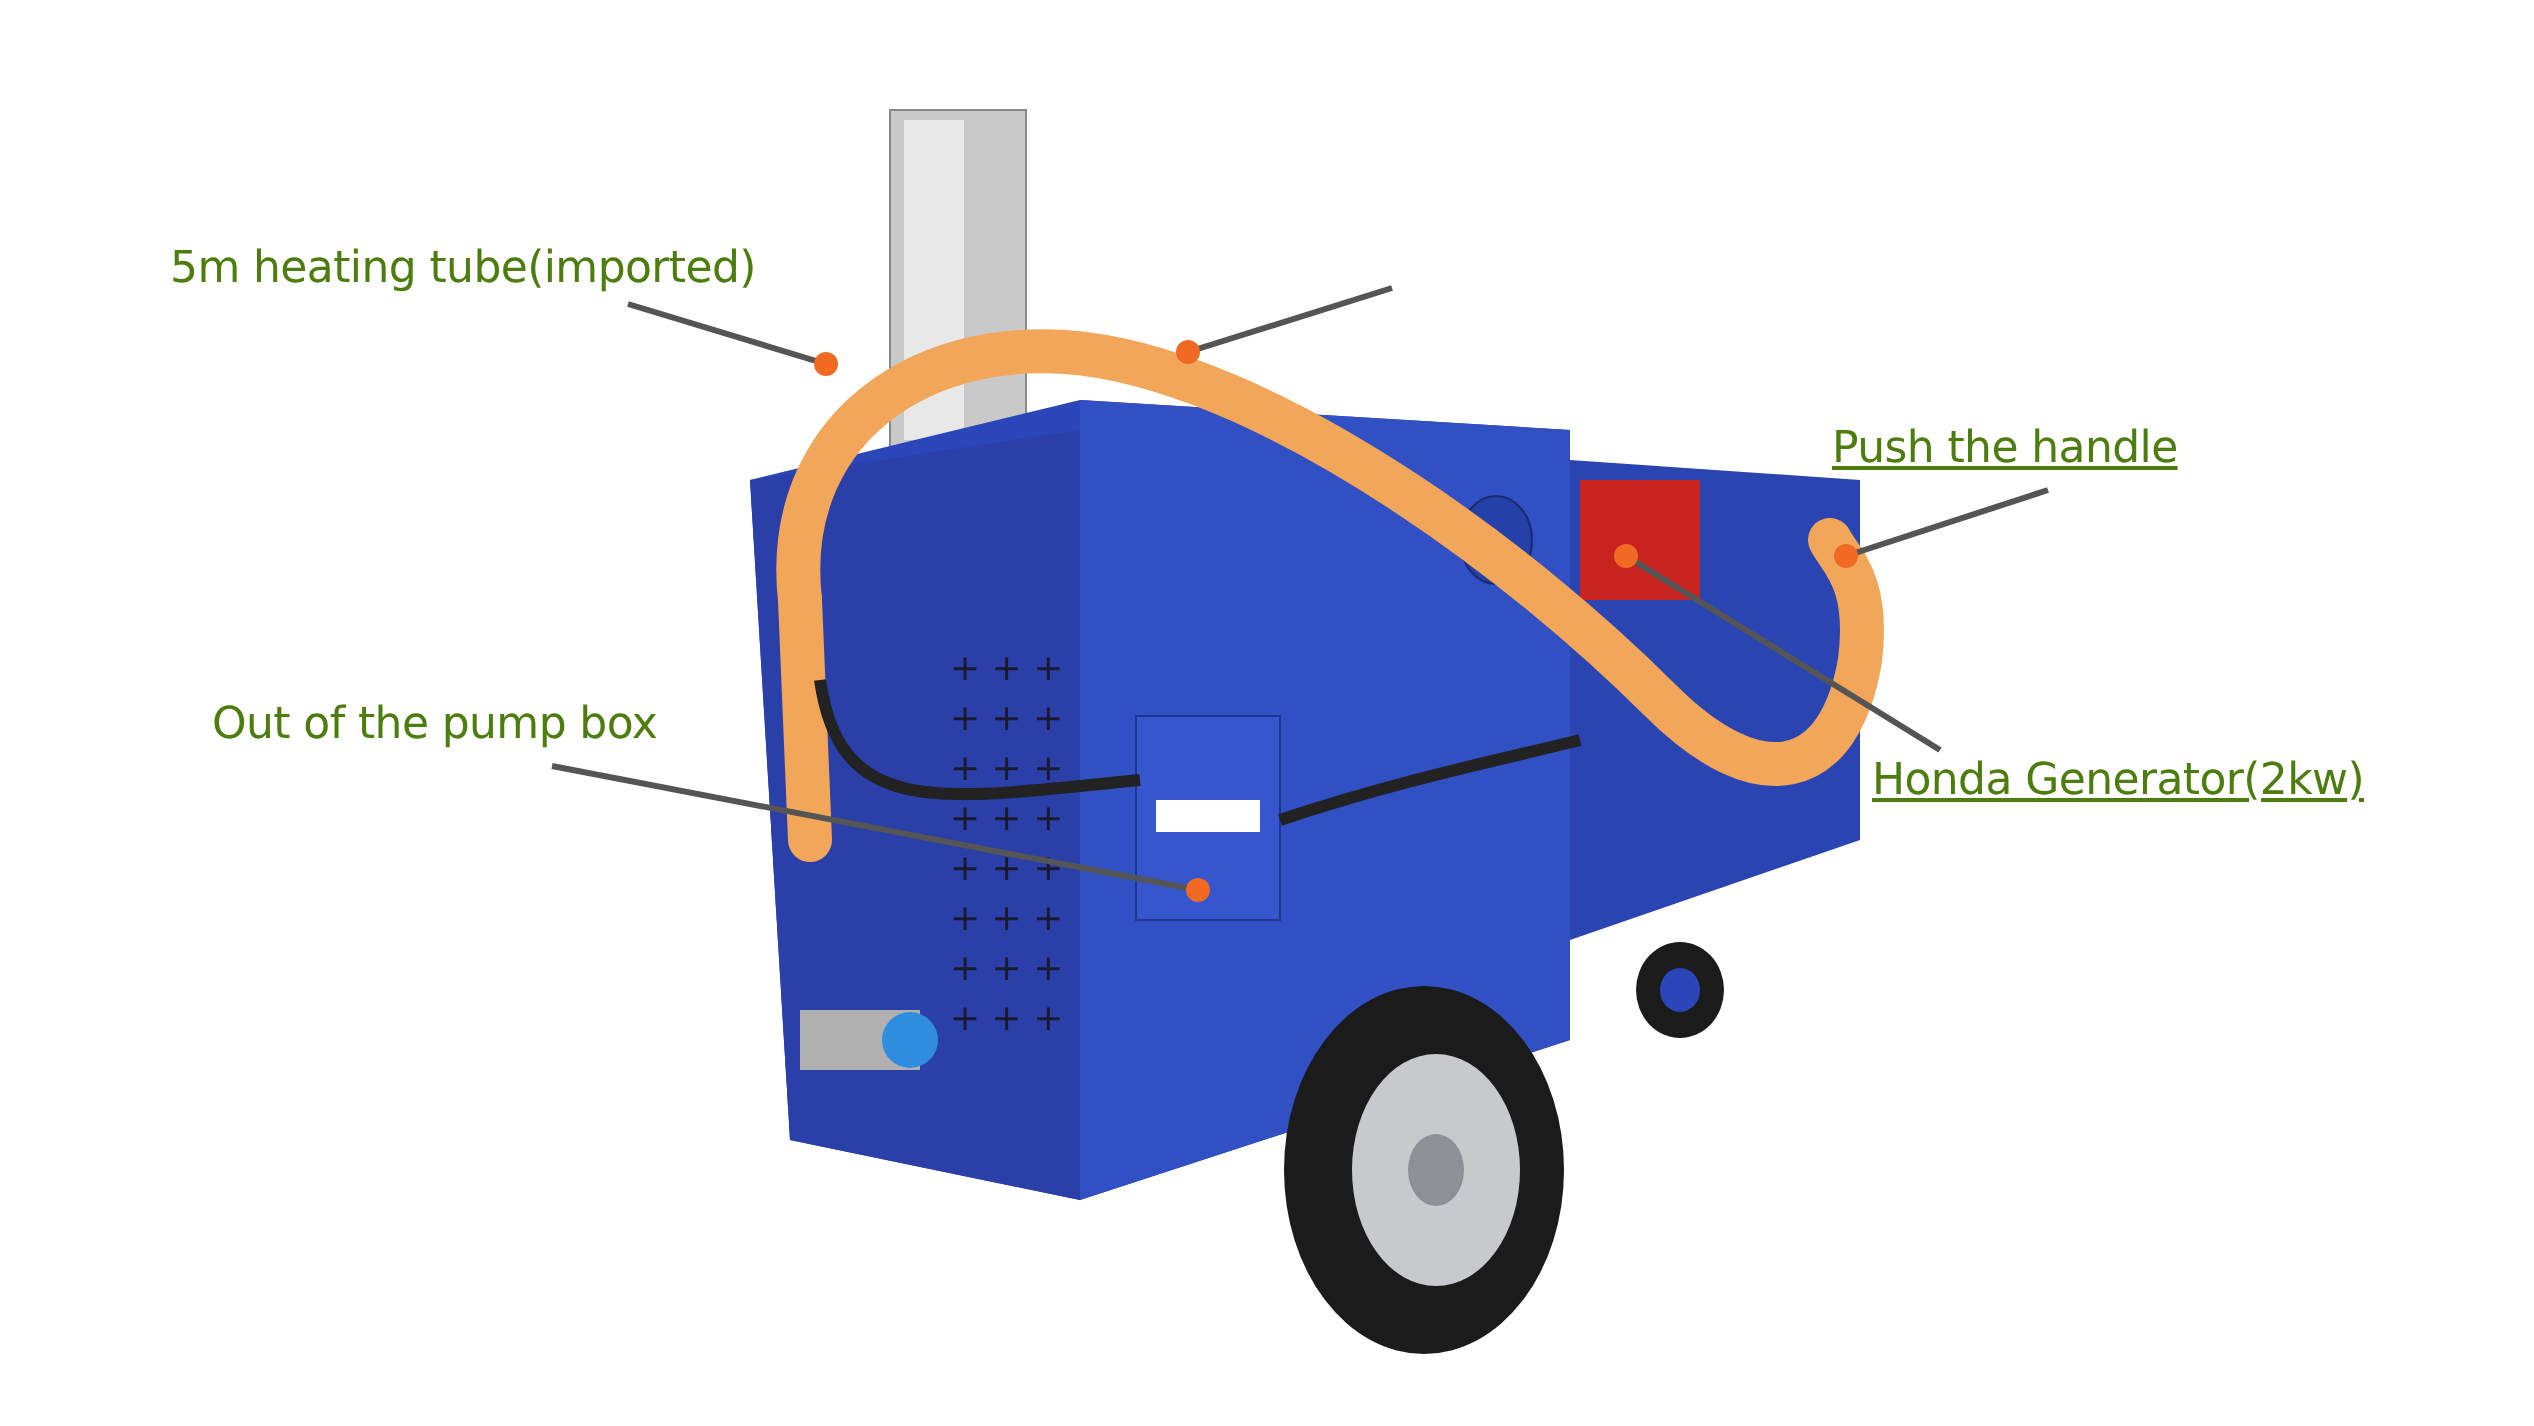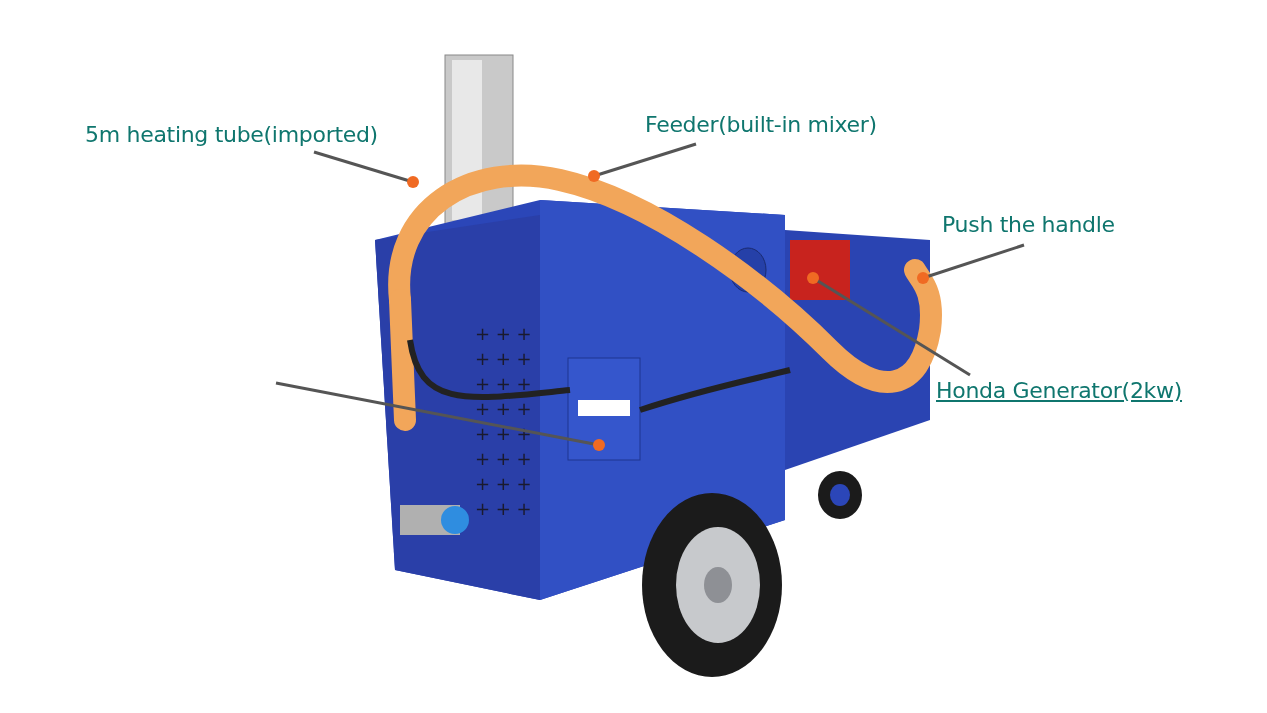--- a/index.html
+++ b/index.html
@@ -1,18 +1,18 @@
 <!DOCTYPE html>
 <html><head>
   <meta charset="utf-8">
   <style>
     html, body { margin:0; padding:0; }
     body { width:1267px; height:713px; background:#ffffff; position:relative; overflow:hidden; font-family:"DejaVu Sans", sans-serif; }
     .stage { position:absolute; left:0; top:0; width:1267px; height:713px; }
-    .label { position:absolute; font-size:22px; color:#0f766e; white-space:nowrap; letter-spacing:-0.3px; }
+    .label { position:absolute; font-size:22px; color:#4d7c0f; white-space:nowrap; letter-spacing:-0.3px; }
     .dot { position:absolute; width:12px; height:12px; border-radius:50%; background:#f06a23; }
     svg { position:absolute; left:0; top:0; }
   </style>
 </head>
 <body>
 
 <div class="stage">
   <svg width="1267" height="713">
 
     <rect x="445" y="55" width="68" height="170" fill="#c9c9c9" stroke="#888"></rect>
@@ -65,16 +65,16 @@
     </g>
   </svg>
 
   <div class="dot" style="left:407px; top:176px;"></div>
   <div class="dot" style="left:588px; top:170px;"></div>
   <div class="dot" style="left:917px; top:272px;"></div>
   <div class="dot" style="left:807px; top:272px;"></div>
   <div class="dot" style="left:593px; top:439px;"></div>
 
   <div class="label" style="left:85px; top:122px;">5m heating tube(imported)</div>
-  <div class="label" style="left:645px; top:112px;">Feeder(built-in mixer)</div>
-  <div class="label" style="left:942px; top:212px;">Push the handle</div>
+  <div class="label" style="left:916px; top:212px;text-decoration:underline;">Push the handle</div>
   <div class="label" style="left:936px; top:378px;text-decoration:underline;">Honda Generator(2kw)</div>
+  <div class="label" style="left:106px; top:350px;">Out of the pump box</div>
 </div>
 
 </body></html>

